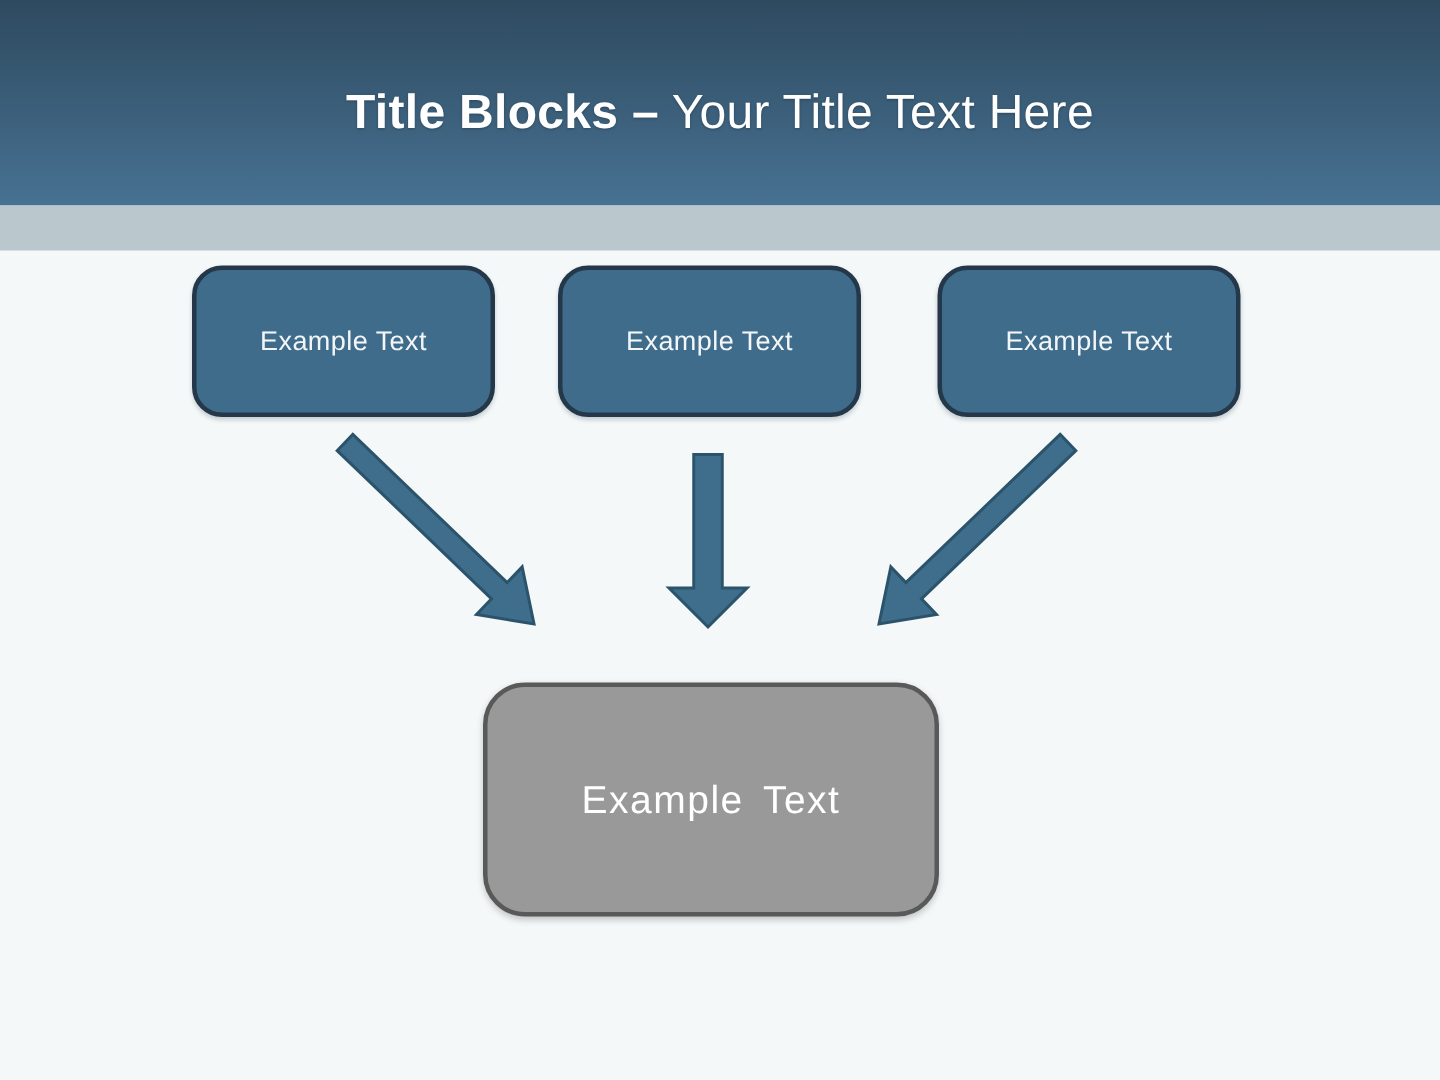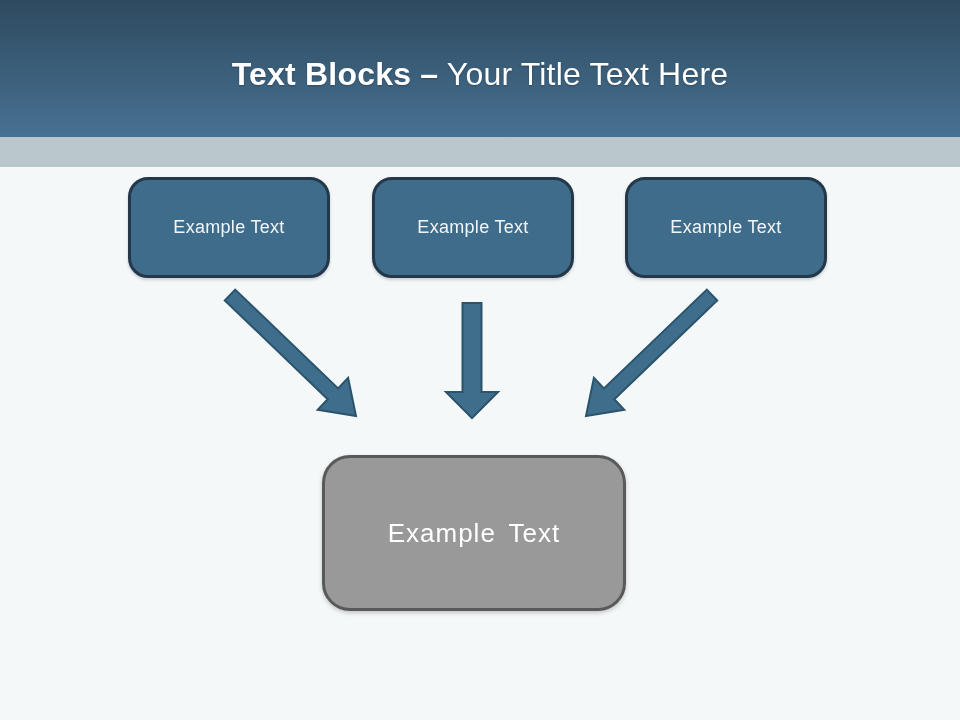--- a/index.html
+++ b/index.html
@@ -75,21 +75,21 @@
     stroke-linejoin:miter;
     pointer-events:auto;
   }
 </style>
 </head>
 <body>
 
 <div class="slide">
 
   <div class="header">
-    <div class="title"><span class="bold">Text Blocks –</span><span> Your Title Text Here</span></div>
+    <div class="title"><span class="bold">Title Blocks –</span><span> Your Title Text Here</span></div>
   </div>
 
   <div class="band"></div>
 
   <div class="canvas">
 
     <div class="src-box b1">
       <span class="label">Example Text</span>
     </div>
     <div class="src-box b2">

